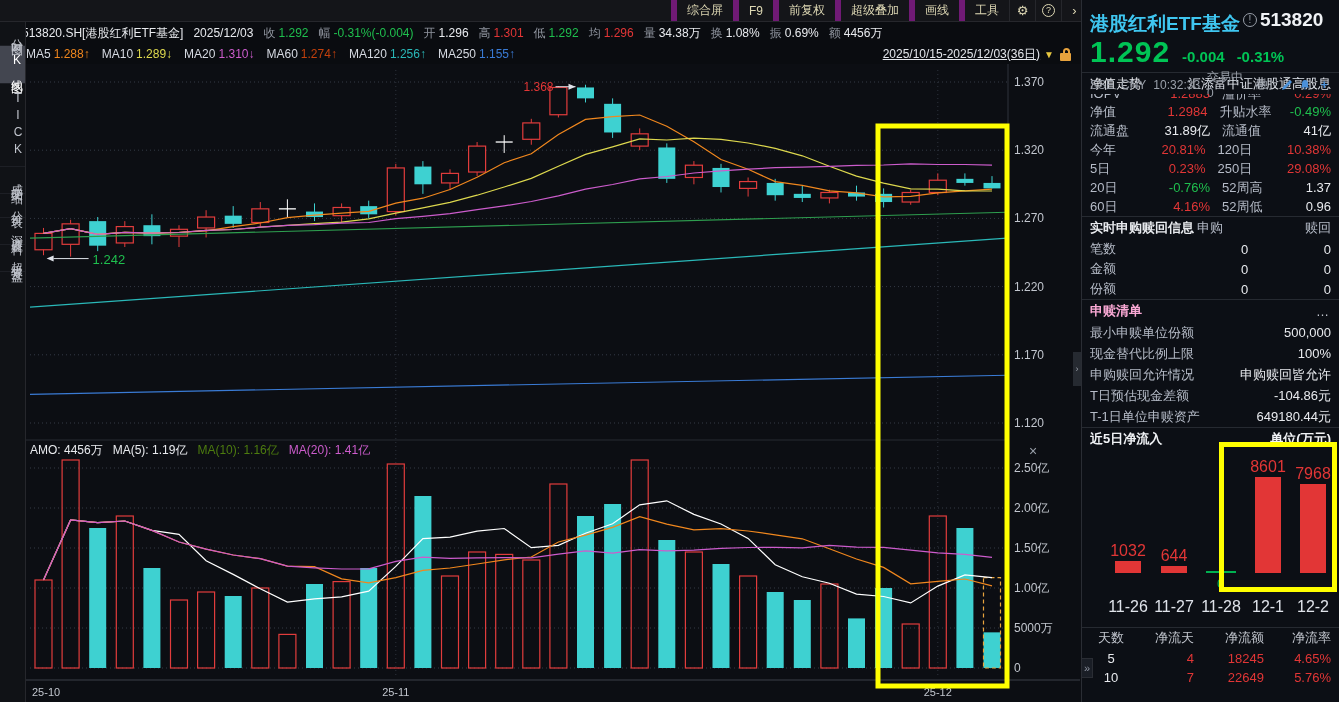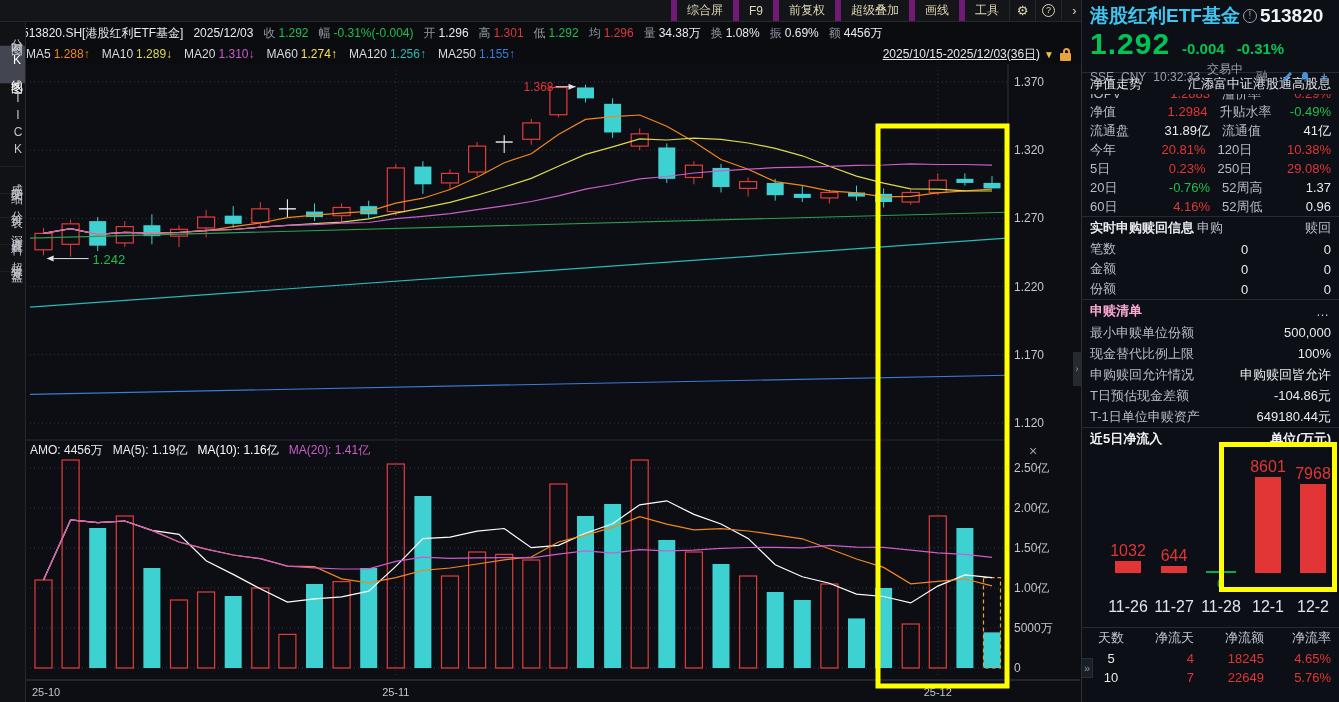--- a/index.html
+++ b/index.html
@@ -51,21 +51,21 @@
   #amo-bar span { margin-right:10px; }
   #vol-close { position:absolute; right:40px; top:381px; width:16px; height:14px; color:#9aa0aa;
     font-size:14px; line-height:12px; text-align:center; cursor:default; }
 
   
   #right-panel { position:absolute; left:1081px; top:0; width:258px; height:702px; background:#0c0f15;
     border-left:1px solid #2a2d34; font-size:13px; }
   .rp-sec { border-bottom:1px solid #262a31; }
   #rp-header { height:73px; padding:3px 8px 0 8px; position:relative; }
   #rp-name-row { display:flex; align-items:center; }
-  #rp-name { color:#3fc6f0; font-size:19px; font-weight:bold; }
+  #rp-name { color:#3fc6f0; font-size:19px; font-weight:bold;margin-top:8px; }
   .info-circle { width:14px; height:14px; border:1px solid #9aa0aa; border-radius:50%; color:#9aa0aa;
     font-size:10px; line-height:12px; text-align:center; margin:0 3px; }
   #rp-code { color:#f0f2f5; font-size:19px; font-weight:bold; }
   #rp-price-row { display:flex; align-items:baseline; margin-top:-2px; }
   #rp-price { color:#00c455; font-size:30px; font-weight:bold; letter-spacing:1px; }
   .rp-chg { color:#00c455; font-size:15px; font-weight:bold; margin-left:12px; }
   #rp-meta-row { display:flex; align-items:center; color:#9aa0aa; font-size:12px; margin-top:0px; }
   #rp-meta-row .m { margin-right:7px; }
   .mini-ic { width:14px; height:14px; margin-left:5px; display:inline-flex; align-items:center; justify-content:center; }
 
@@ -142,21 +142,21 @@
   <span class="seg white">2025/12/03</span>
   <span id="info-fields"><span class="seg"><span class="lb">收</span><span class="green">1.292</span></span><span class="seg"><span class="lb">幅</span><span class="green">-0.31%(-0.004)</span></span><span class="seg"><span class="lb">开</span><span class="white">1.296</span></span><span class="seg"><span class="lb">高</span><span class="red">1.301</span></span><span class="seg"><span class="lb">低</span><span class="green">1.292</span></span><span class="seg"><span class="lb">均</span><span class="red">1.296</span></span><span class="seg"><span class="lb">量</span><span class="white">34.38万</span></span><span class="seg"><span class="lb">换</span><span class="white">1.08%</span></span><span class="seg"><span class="lb">振</span><span class="white">0.69%</span></span><span class="seg"><span class="lb">额</span><span class="white">4456万</span></span></span>
 </div>
 <div id="wp-badge" style="top:26px;">WP</div>
 
 <div id="ma-bar">
   <span id="ma-items" style="display:flex;">
       <span class="ma-item"><span class="ma-lb">MA5</span><span style="color:#f0871e">1.288↑</span></span>
       <span class="ma-item"><span class="ma-lb">MA10</span><span style="color:#ddd84e">1.289↓</span></span>
       <span class="ma-item"><span class="ma-lb">MA20</span><span style="color:#cc5ccc">1.310↓</span></span>
-      <span class="ma-item"><span class="ma-lb">MA60</span><span style="color:#fde047">1.274↑</span></span>
+      <span class="ma-item"><span class="ma-lb">MA60</span><span style="color:#c2410c">1.274↑</span></span>
       <span class="ma-item"><span class="ma-lb">MA120</span><span style="color:#2ab8b8">1.256↑</span></span>
       <span class="ma-item"><span class="ma-lb">MA250</span><span style="color:#3a7bd5">1.155↑</span></span>
     </span>
   <span id="date-range-w">
     <span id="date-range">2025/10/15-2025/12/03(36日)</span>
     <span id="date-caret">▼</span>
     <span id="lock-icon">
         <span class="shackle"></span>
         <span class="body"></span>
       </span>
@@ -329,21 +329,21 @@
       <polyline points="43.5,580.0 70.6,520.0 97.7,522.7 124.80000000000001,521.0 151.9,530.4 179,542.0 206.10000000000002,549.1 233.20000000000002,555.0 260.3,558.7 287.4,566.2 314.5,566.6 341.6,578.8 368.70000000000005,582.8 395.8,577.6 422.90000000000003,570.4 450,568.0 477.1,564.0 504.20000000000005,559.8 531.3,557.0 558.4,542.0 585.5,535.2 612.6,527.4 639.7,516.6 666.8000000000001,524.2 693.9000000000001,529.8 721,528.6 748.1,531.0 775.2,534.8 802.3000000000001,538.8 829.4000000000001,548.8 856.5,559.0 883.6,567.4 910.7,583.8 937.8000000000001,581.4 964.9000000000001,579.0 992,585.9" fill="none" stroke="#f0871e" stroke-width="1.2"></polyline>
       <polyline points="43.5,580.0 70.6,520.0 97.7,522.7 124.80000000000001,521.0 151.9,530.4 179,542.0 206.10000000000002,549.1 233.20000000000002,555.0 260.3,558.7 287.4,566.2 314.5,567.9 341.6,569.0 368.70000000000005,568.9 395.8,561.4 422.90000000000003,557.1 450,558.3 477.1,557.9 504.20000000000005,557.7 531.3,557.8 558.4,554.1 585.5,550.9 612.6,553.1 639.7,549.7 666.8000000000001,550.9 693.9000000000001,550.1 721,548.3 748.1,547.5 775.2,547.3 802.3000000000001,547.9 829.4000000000001,545.4 856.5,547.1 883.6,547.4 910.7,550.2 937.8000000000001,552.8 964.9000000000001,554.4 992,557.3" fill="none" stroke="#cc5ccc" stroke-width="1.2"></polyline>
       <text x="32" y="696" fill="#c2c6ce" font-size="11">25-10</text>
       <text x="395.8" y="696" fill="#c2c6ce" font-size="11" text-anchor="middle">25-11</text>
       <text x="937.8000000000001" y="696" fill="#c2c6ce" font-size="11" text-anchor="middle">25-12</text>
       <rect x="878" y="126" width="129" height="560" fill="none" stroke="#ffff00" stroke-width="5"></rect>
     </svg>
   <div id="amo-bar">
     <span class="white">AMO: 4456万</span>
     <span class="white">MA(5): 1.19亿</span>
-    <span style="color:#ffffff;">MA(10): 1.16亿</span>
+    <span style="color:#4d7c0f;">MA(10): 1.16亿</span>
     <span style="color:#cc5ccc;">MA(20): 1.41亿</span>
   </div>
   <div id="vol-close">×</div>
 </div>
 
 <div id="collapse-strip">›</div>
 
 <div id="right-panel">
   <div id="rp-header" class="rp-sec">
     <div id="rp-name-row">

